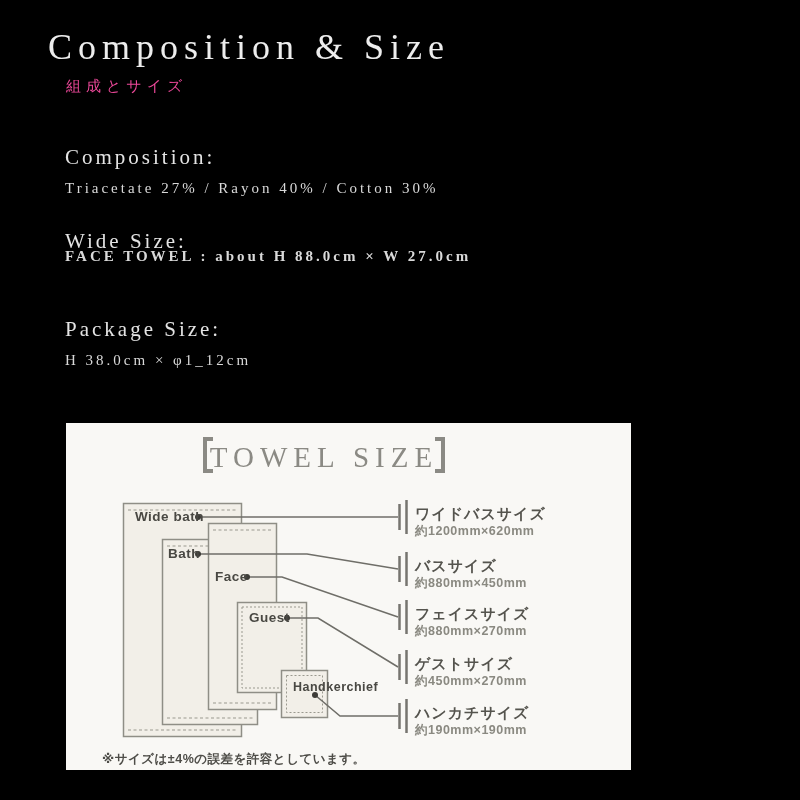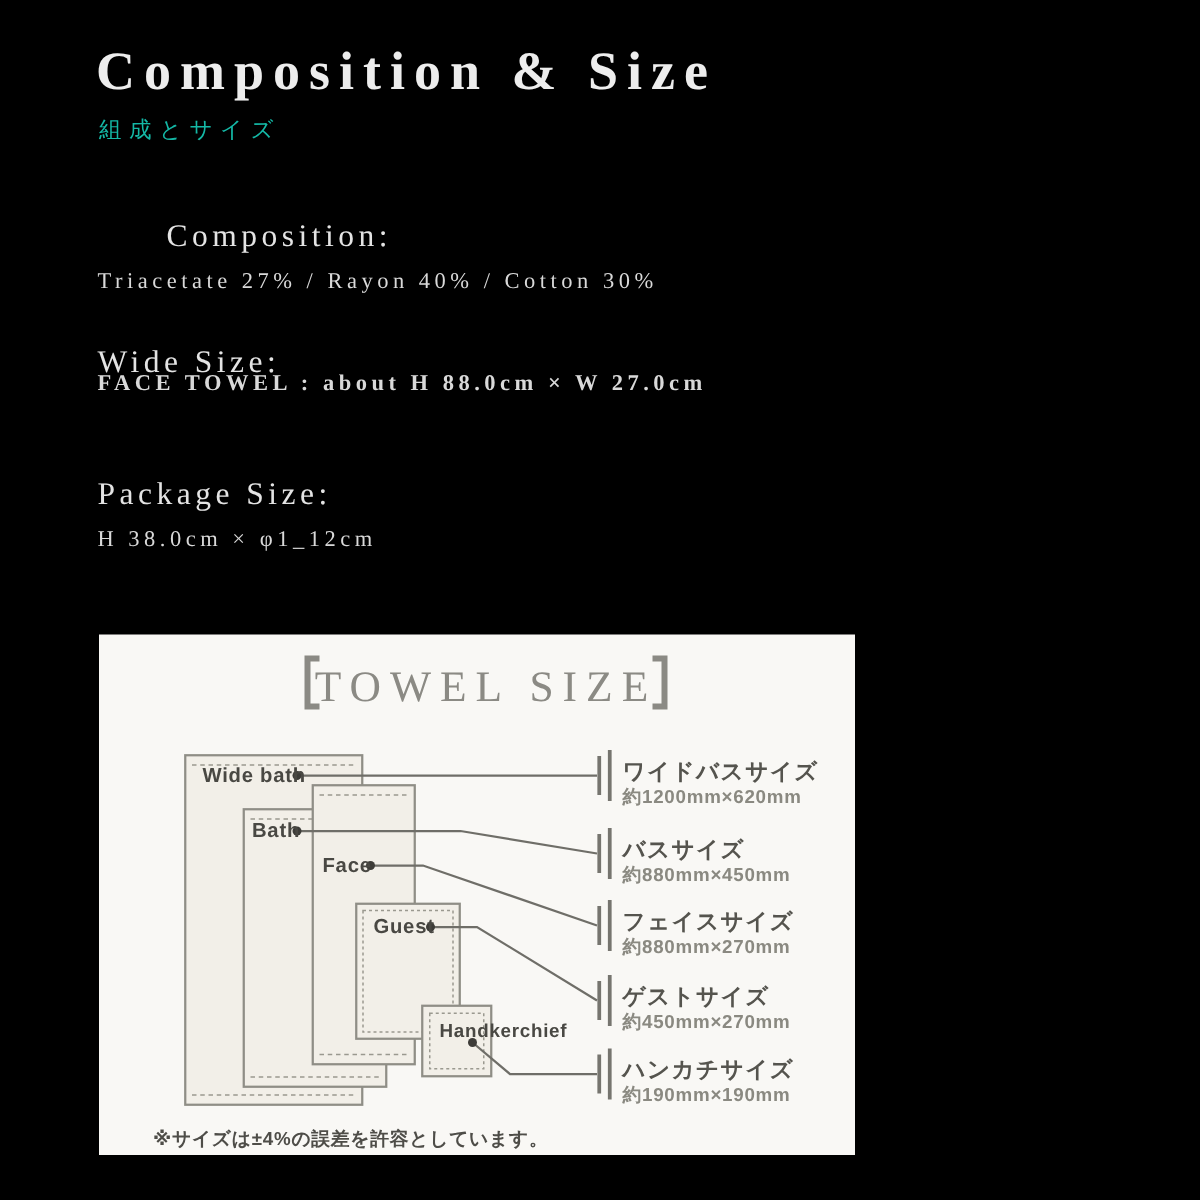--- a/index.html
+++ b/index.html
@@ -1,28 +1,28 @@
 <!DOCTYPE html>
 <html><head>
 <meta charset="utf-8">
 <style>
   html,body{margin:0;padding:0;}
   body{
     width:800px;height:800px;background:#000000;overflow:hidden;position:relative;
     font-family:"Liberation Serif","DejaVu Serif",serif;
   }
   .abs{position:absolute;white-space:nowrap;}
-  .page-title{left:64px;top:26px;font-size:36px;letter-spacing:6px;color:#ededed;font-weight:700;}
-  .page-sub{left:66px;top:77px;font-size:15px;letter-spacing:5px;color:#14b8a6;}
+  .page-title{left:48px;top:26px;font-size:36px;letter-spacing:6px;color:#ededed;font-weight:400;}
+  .page-sub{left:66px;top:77px;font-size:15px;letter-spacing:5px;color:#ec4899;}
   .sec-h{left:65px;font-size:21px;letter-spacing:3px;color:#e4e4e4;}
   .sec-b{left:65px;font-size:15px;letter-spacing:3px;color:#d9d9d9;}
-  .h0{top:145px;margin-left:46px;} .b0{top:180px;}
+  .h0{top:145px;} .b0{top:180px;}
   .h1{top:229px;} .b1{top:248px;font-weight:bold;}
   .h2{top:317px;} .b2{top:352px;}
-  .diagram{left:66px;top:423px;width:504px;height:347px;background:#f9f8f5;}
+  .diagram{left:66px;top:423px;width:565px;height:347px;background:#f9f8f5;}
   
   .towel{fill:#f2efe8;stroke:#8f8e86;stroke-width:1.5;}
   .hem{fill:none;stroke:#9a998f;stroke-width:1;stroke-dasharray:3 2.5;}
   .dotted{fill:none;stroke:#9a998f;stroke-width:1;stroke-dasharray:2 2;}
   .leader{fill:none;stroke:#6f6e68;stroke-width:1.5;}
   .dot{fill:#3d3c38;}
   .mark{stroke:#76756f;stroke-width:2.5;}
   .twl-label{font-family:"Liberation Sans","DejaVu Sans",sans-serif;font-weight:bold;
              font-size:13.5px;fill:#494843;letter-spacing:0.5px;}
   .twl-label.small{font-size:12.5px;}

